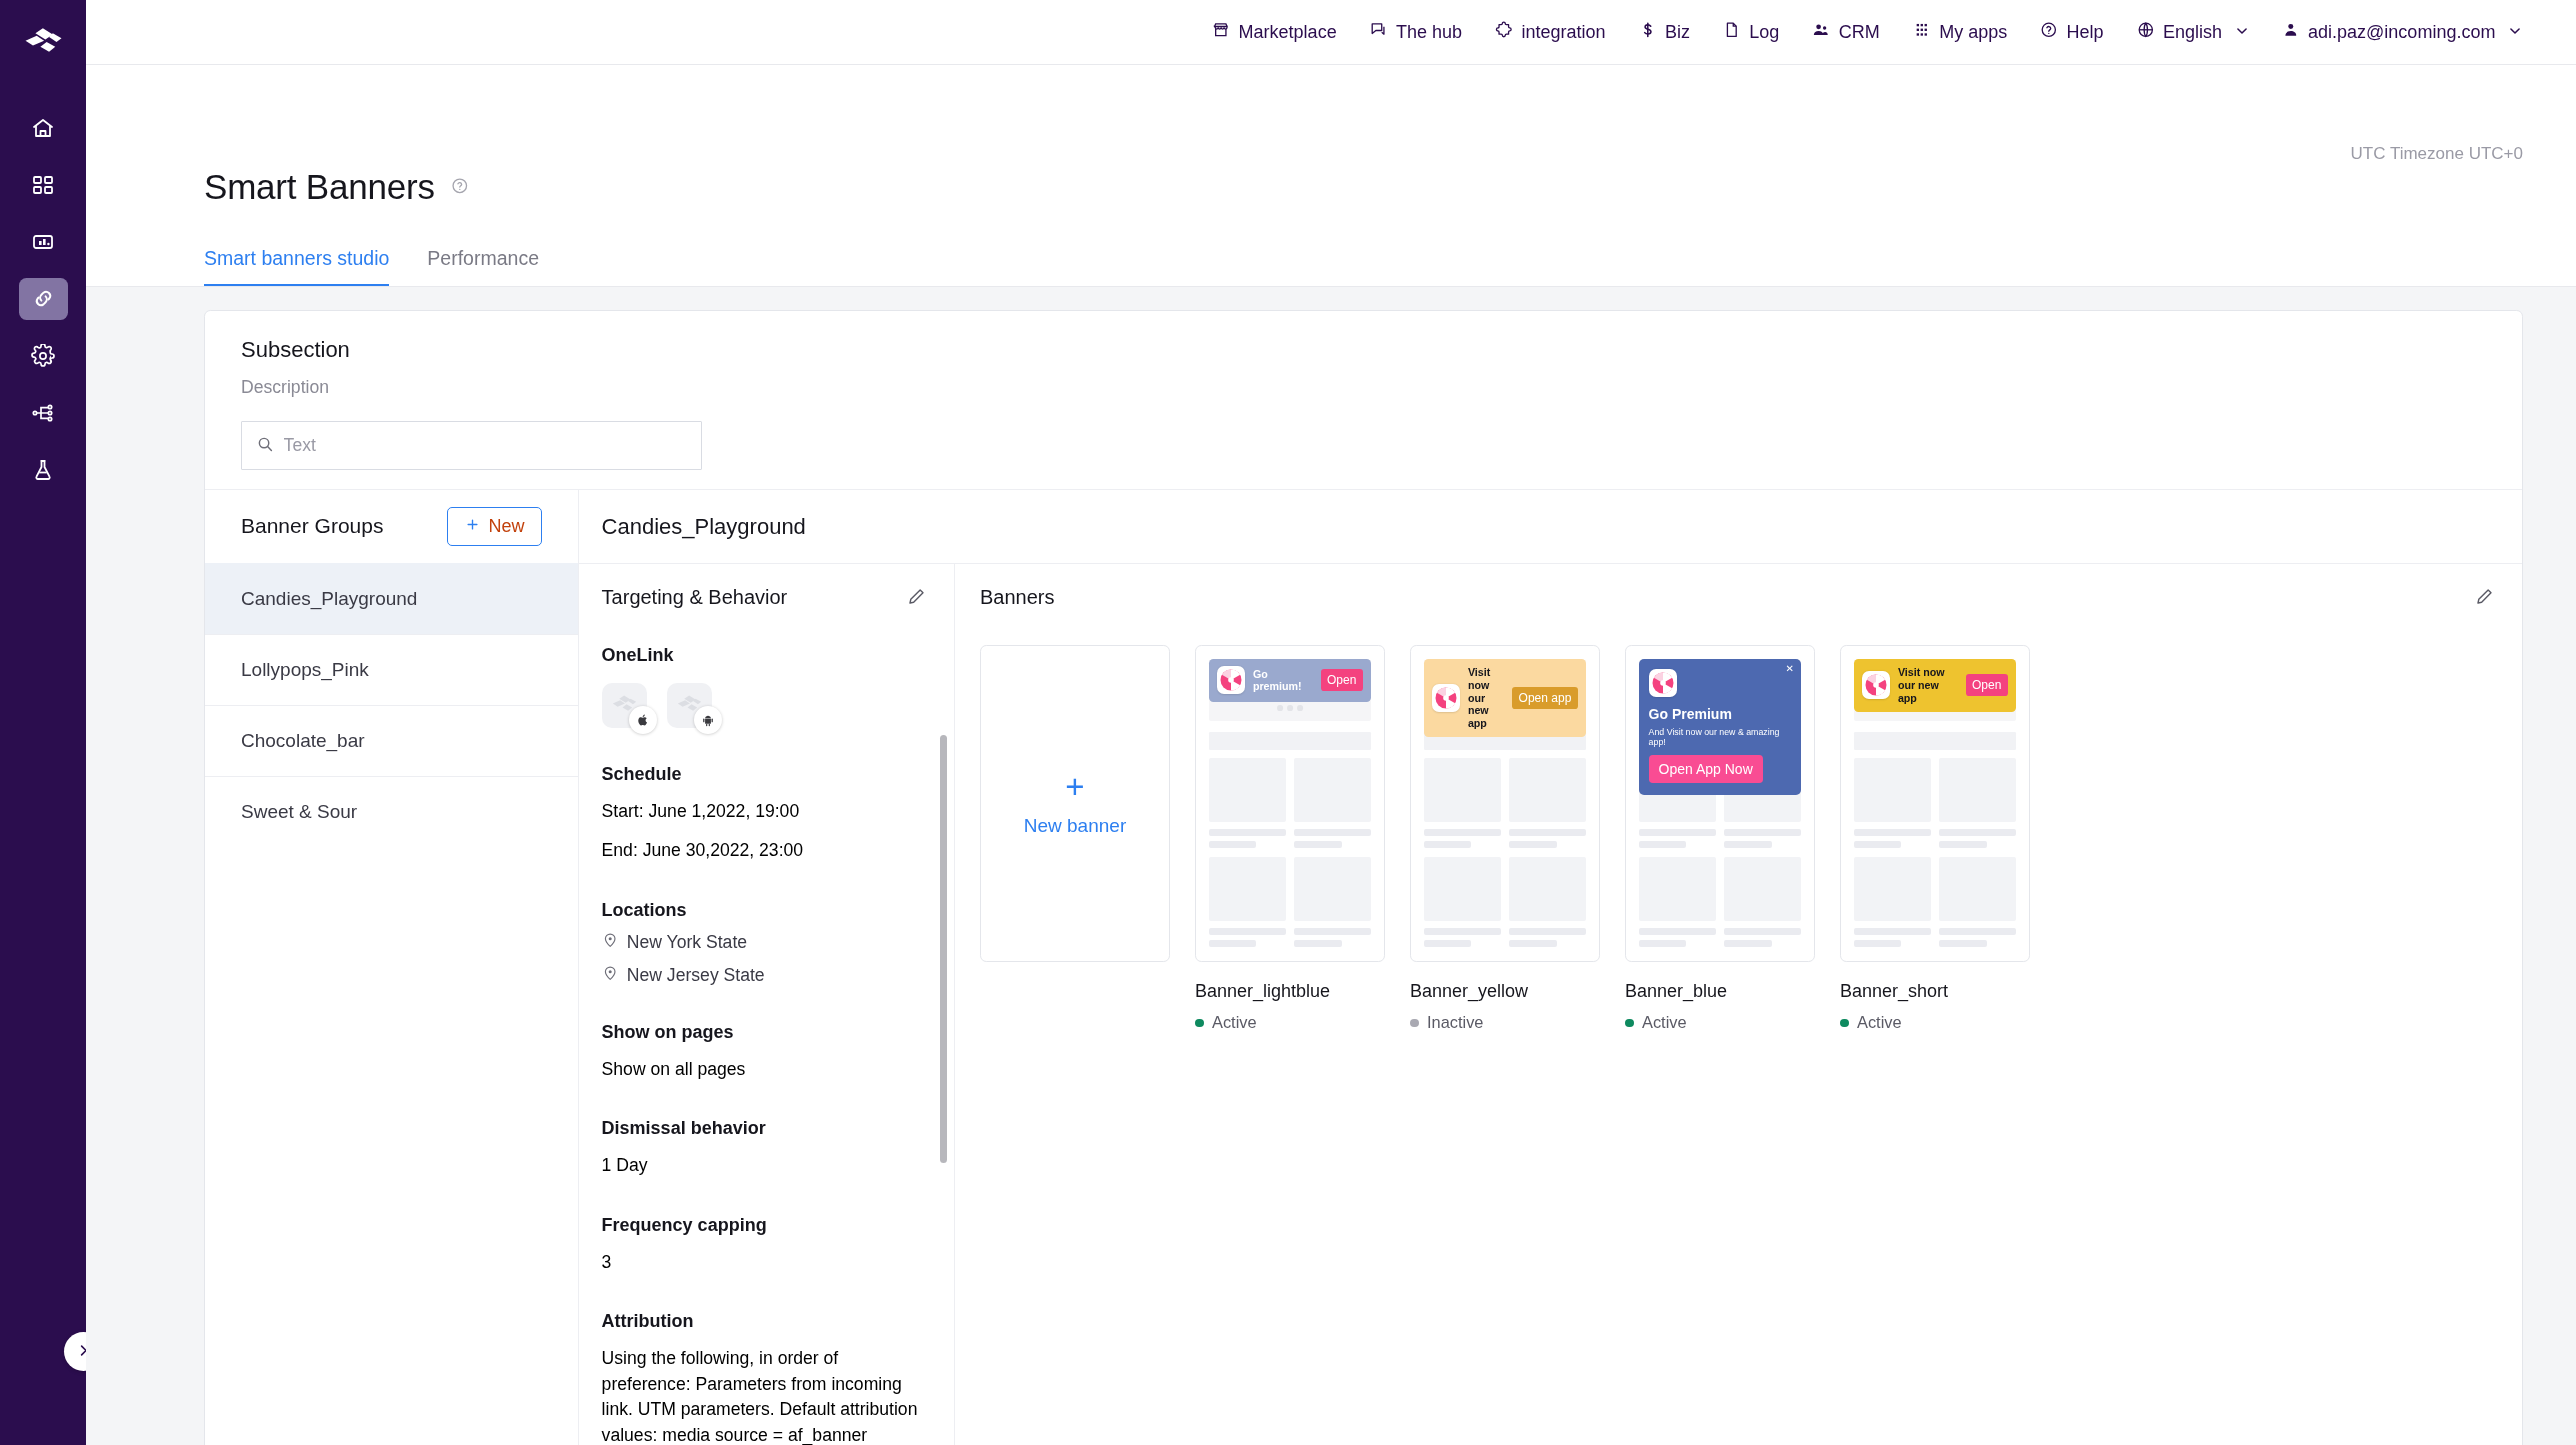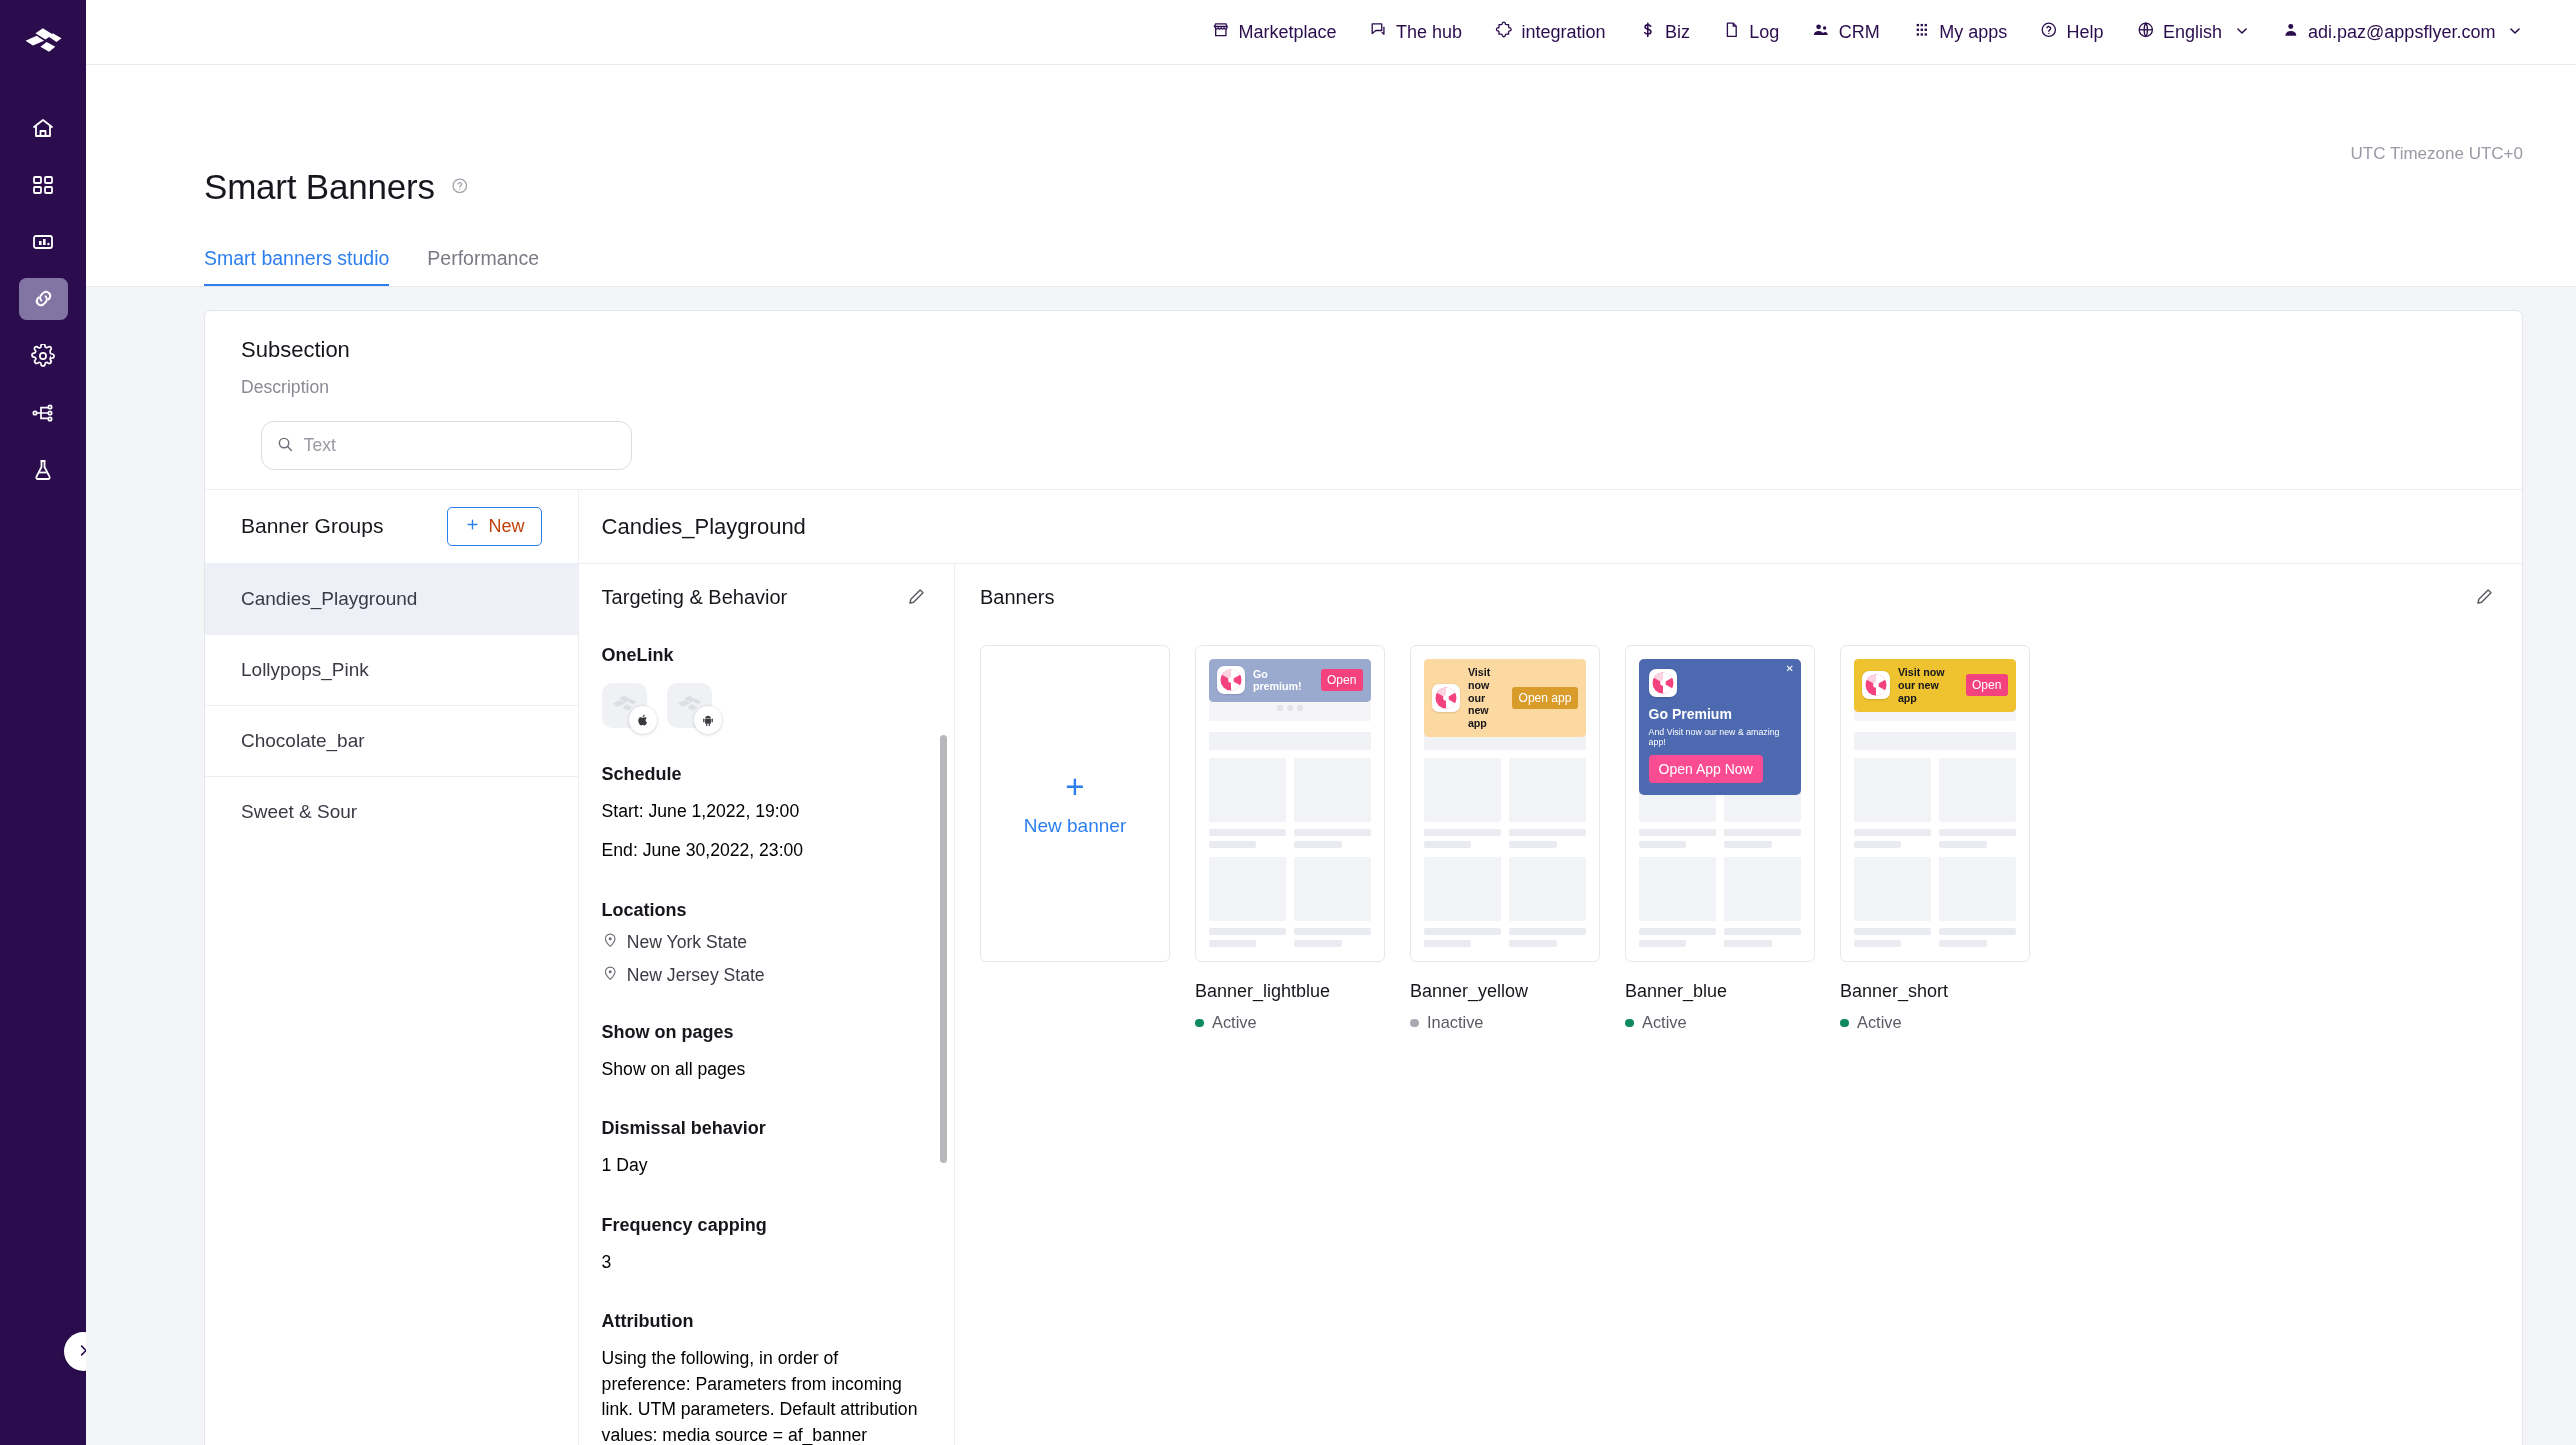--- a/index.html
+++ b/index.html
@@ -69,23 +69,23 @@
   
   .canvas { flex:1; background:#F4F5F7; padding: 22.6px 53px 0 118px; }
   .card {
     background:#ffffff; border:0.6px solid #E4E6EB; border-radius:6.3px;
     min-height: 1170px; display:flex; flex-direction:column;
   }
   .subsection-head { padding: 26.4px 36px 0 36px; }
   .subsection-title { font-size:22px; color:#16161D; }
   .subsection-desc { font-size:17.6px; color:#8A8A95; margin-top:14px; }
   .search-wrap {
-    margin-top: 22.6px; width: 371px; height: 49px;
-    border:0.6px solid #D9DCE3; border-radius:13px;
-    display:flex; align-items:center; gap:10px; padding: 0 14px; margin-left: 20px;
+    margin-top: 22.6px; width: 461px; height: 49px;
+    border:0.6px solid #D9DCE3; border-radius:1px;
+    display:flex; align-items:center; gap:10px; padding: 0 14px;
   }
   .search-wrap input {
     border:none; outline:none; font-size:17.6px; color:#16161D;
     font-family:"Liberation Sans", sans-serif; width:100%; background:transparent;
   }
   .search-wrap input::placeholder { color:#9A9AA5; }
 
   .split { display:flex; flex:1; margin-top: 19px; border-top:0.6px solid #EDEEF2; }
 
   
@@ -400,21 +400,21 @@
       </span>
     </div>
 
     <div class="topnav-item">
       <span>
         <svg width="17.6" height="17.6" viewBox="0 0 24 24" fill="#2B0D4E">
           <circle cx="12" cy="7.6" r="3.4"></circle>
             <path d="M4.6 20c0-4 3.3-6.2 7.4-6.2S19.4 16 19.4 20z"></path>
         </svg>
       </span>
-      <span>adi.paz@appsflyer.com</span>
+      <span>adi.paz@incoming.com</span>
       <span class="chev">
         <svg width="14" height="14" viewBox="0 0 24 24" fill="none" stroke="#2B0D4E" stroke-width="2.6" stroke-linecap="round" stroke-linejoin="round">
             <path d="M5 8.5l7 7 7-7"></path>
           </svg>
       </span>
     </div>
   </div>
 
   <div class="page">
     <div class="utc">UTC Timezone UTC+0</div>

